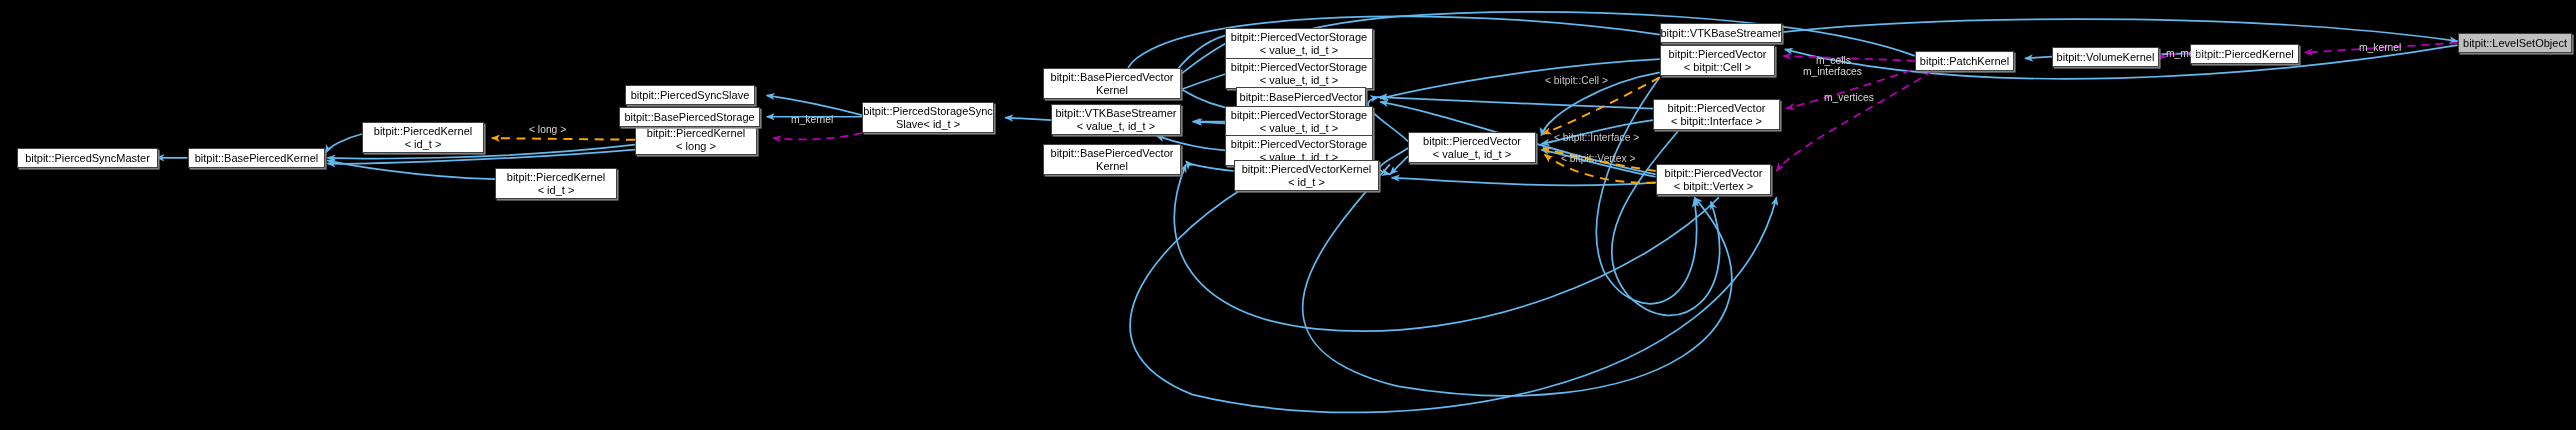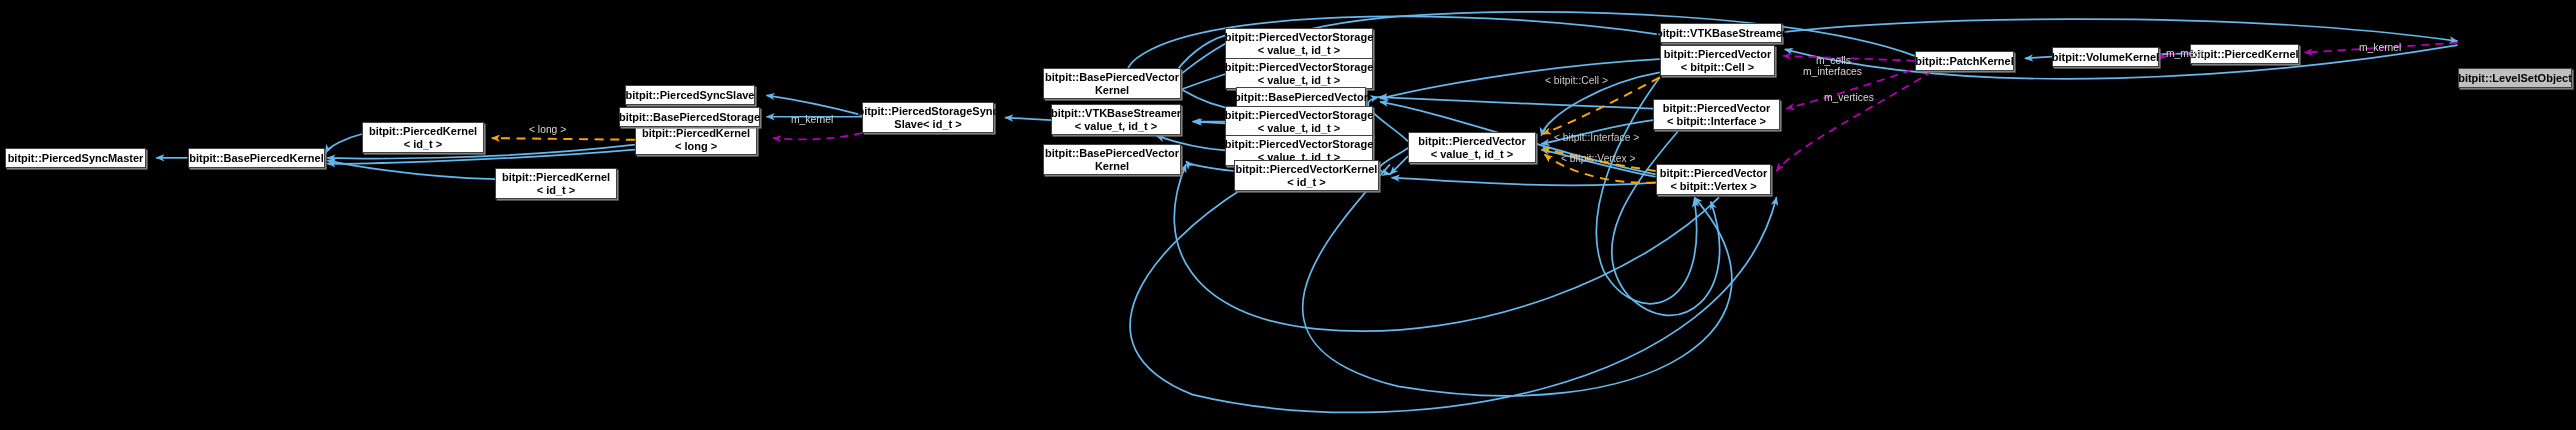--- a/index.html
+++ b/index.html
@@ -32,25 +32,23 @@
     color: #000000;
     font-size: 11px;
     line-height: 12.3px;
     text-align: center;
     display: flex;
     flex-direction: column;
     align-items: center;
     justify-content: center;
     white-space: pre;
     z-index: 5;
-    font-weight: bold;
   }
   .node.highlight {
     background: #bfbfbf;
-    margin-top: 35px;
   }
   .node .l1, .node .l2 {
     display: block;
   }
   .edge-label {
     position: absolute;
     color: #d0d0d0;
     font-size: 10.3px;
     line-height: 10.7px;
     white-space: pre;
@@ -143,21 +141,21 @@
 
     <g id="g-template" stroke="#ffa500" stroke-width="2.4" fill="none" stroke-dasharray="11 8" marker-end="url(#arrOrange)">
       <path d="M772,170 L598,168"></path>
       <path d="M2018,94 C1970,120 1920,145 1876,163"></path>
       <path d="M2013,208 C1960,200 1910,190 1876,180"></path>
       <path d="M2013,222 C1950,225 1900,205 1878,188"></path>
     </g>
   </svg>
 
   <div id="nodes">
-      <div class="node" style="left: 5px; top: 148px; width: 141px; height: 20px;"><span class="l1">bitpit::PiercedSyncMaster</span></div>
+      <div class="node" style="left: 17px; top: 148px; width: 141px; height: 20px;"><span class="l1">bitpit::PiercedSyncMaster</span></div>
       <div class="node" style="left: 188px; top: 148px; width: 137px; height: 20px;"><span class="l1">bitpit::BasePiercedKernel</span></div>
       <div class="node" style="left: 362px; top: 122px; width: 122px; height: 31px;"><span class="l1">bitpit::PiercedKernel</span><span class="l2">&lt; id_t &gt;</span></div>
       <div class="node" style="left: 635px; top: 124px; width: 122px; height: 31px;"><span class="l1">bitpit::PiercedKernel</span><span class="l2">&lt; long &gt;</span></div>
       <div class="node" style="left: 495px; top: 168px; width: 122px; height: 31px;"><span class="l1">bitpit::PiercedKernel</span><span class="l2">&lt; id_t &gt;</span></div>
       <div class="node" style="left: 625px; top: 85px; width: 130px; height: 20px;"><span class="l1">bitpit::PiercedSyncSlave</span></div>
       <div class="node" style="left: 619px; top: 107px; width: 141px; height: 20px;"><span class="l1">bitpit::BasePiercedStorage</span></div>
       <div class="node" style="left: 862px; top: 102px; width: 132px; height: 31px;"><span class="l1">bitpit::PiercedStorageSync</span><span class="l2">Slave&lt; id_t &gt;</span></div>
       <div class="node" style="left: 1043px; top: 68px; width: 138px; height: 31px;"><span class="l1">bitpit::BasePiercedVector</span><span class="l2">Kernel</span></div>
       <div class="node" style="left: 1051px; top: 104px; width: 130px; height: 31px;"><span class="l1">bitpit::VTKBaseStreamer</span><span class="l2">&lt; value_t, id_t &gt;</span></div>
       <div class="node" style="left: 1043px; top: 144px; width: 138px; height: 31px;"><span class="l1">bitpit::BasePiercedVector</span><span class="l2">Kernel</span></div>

